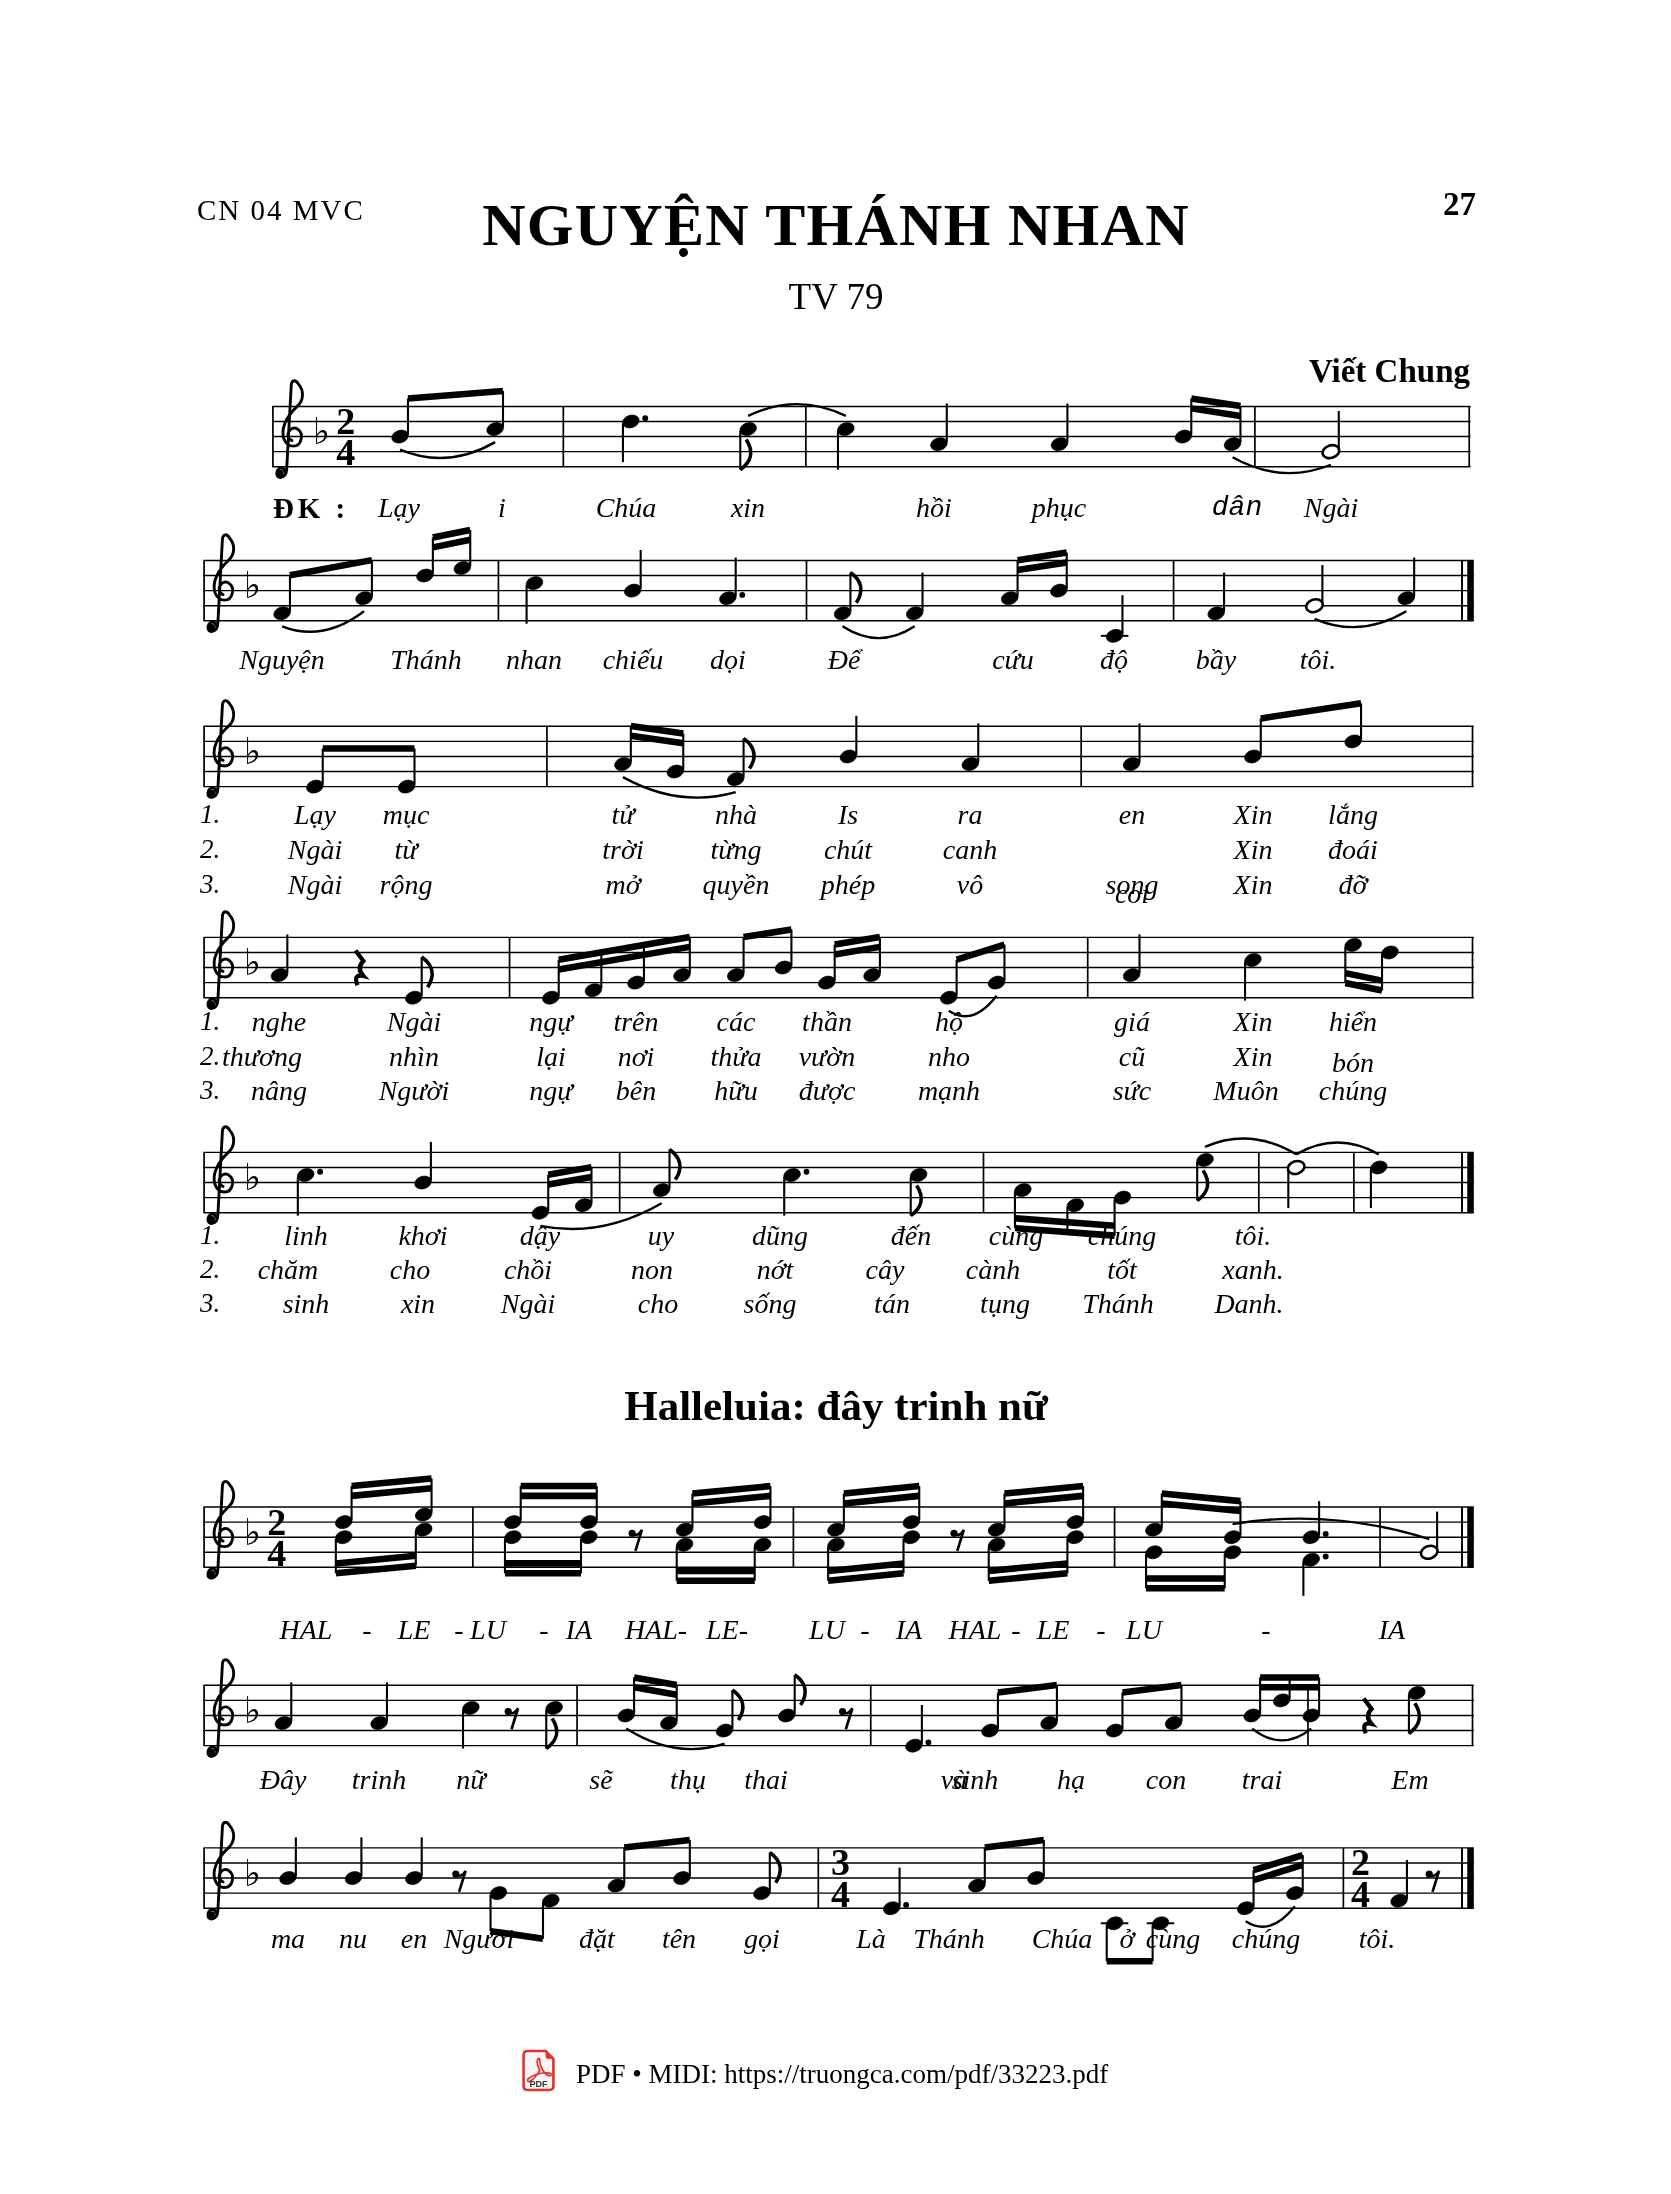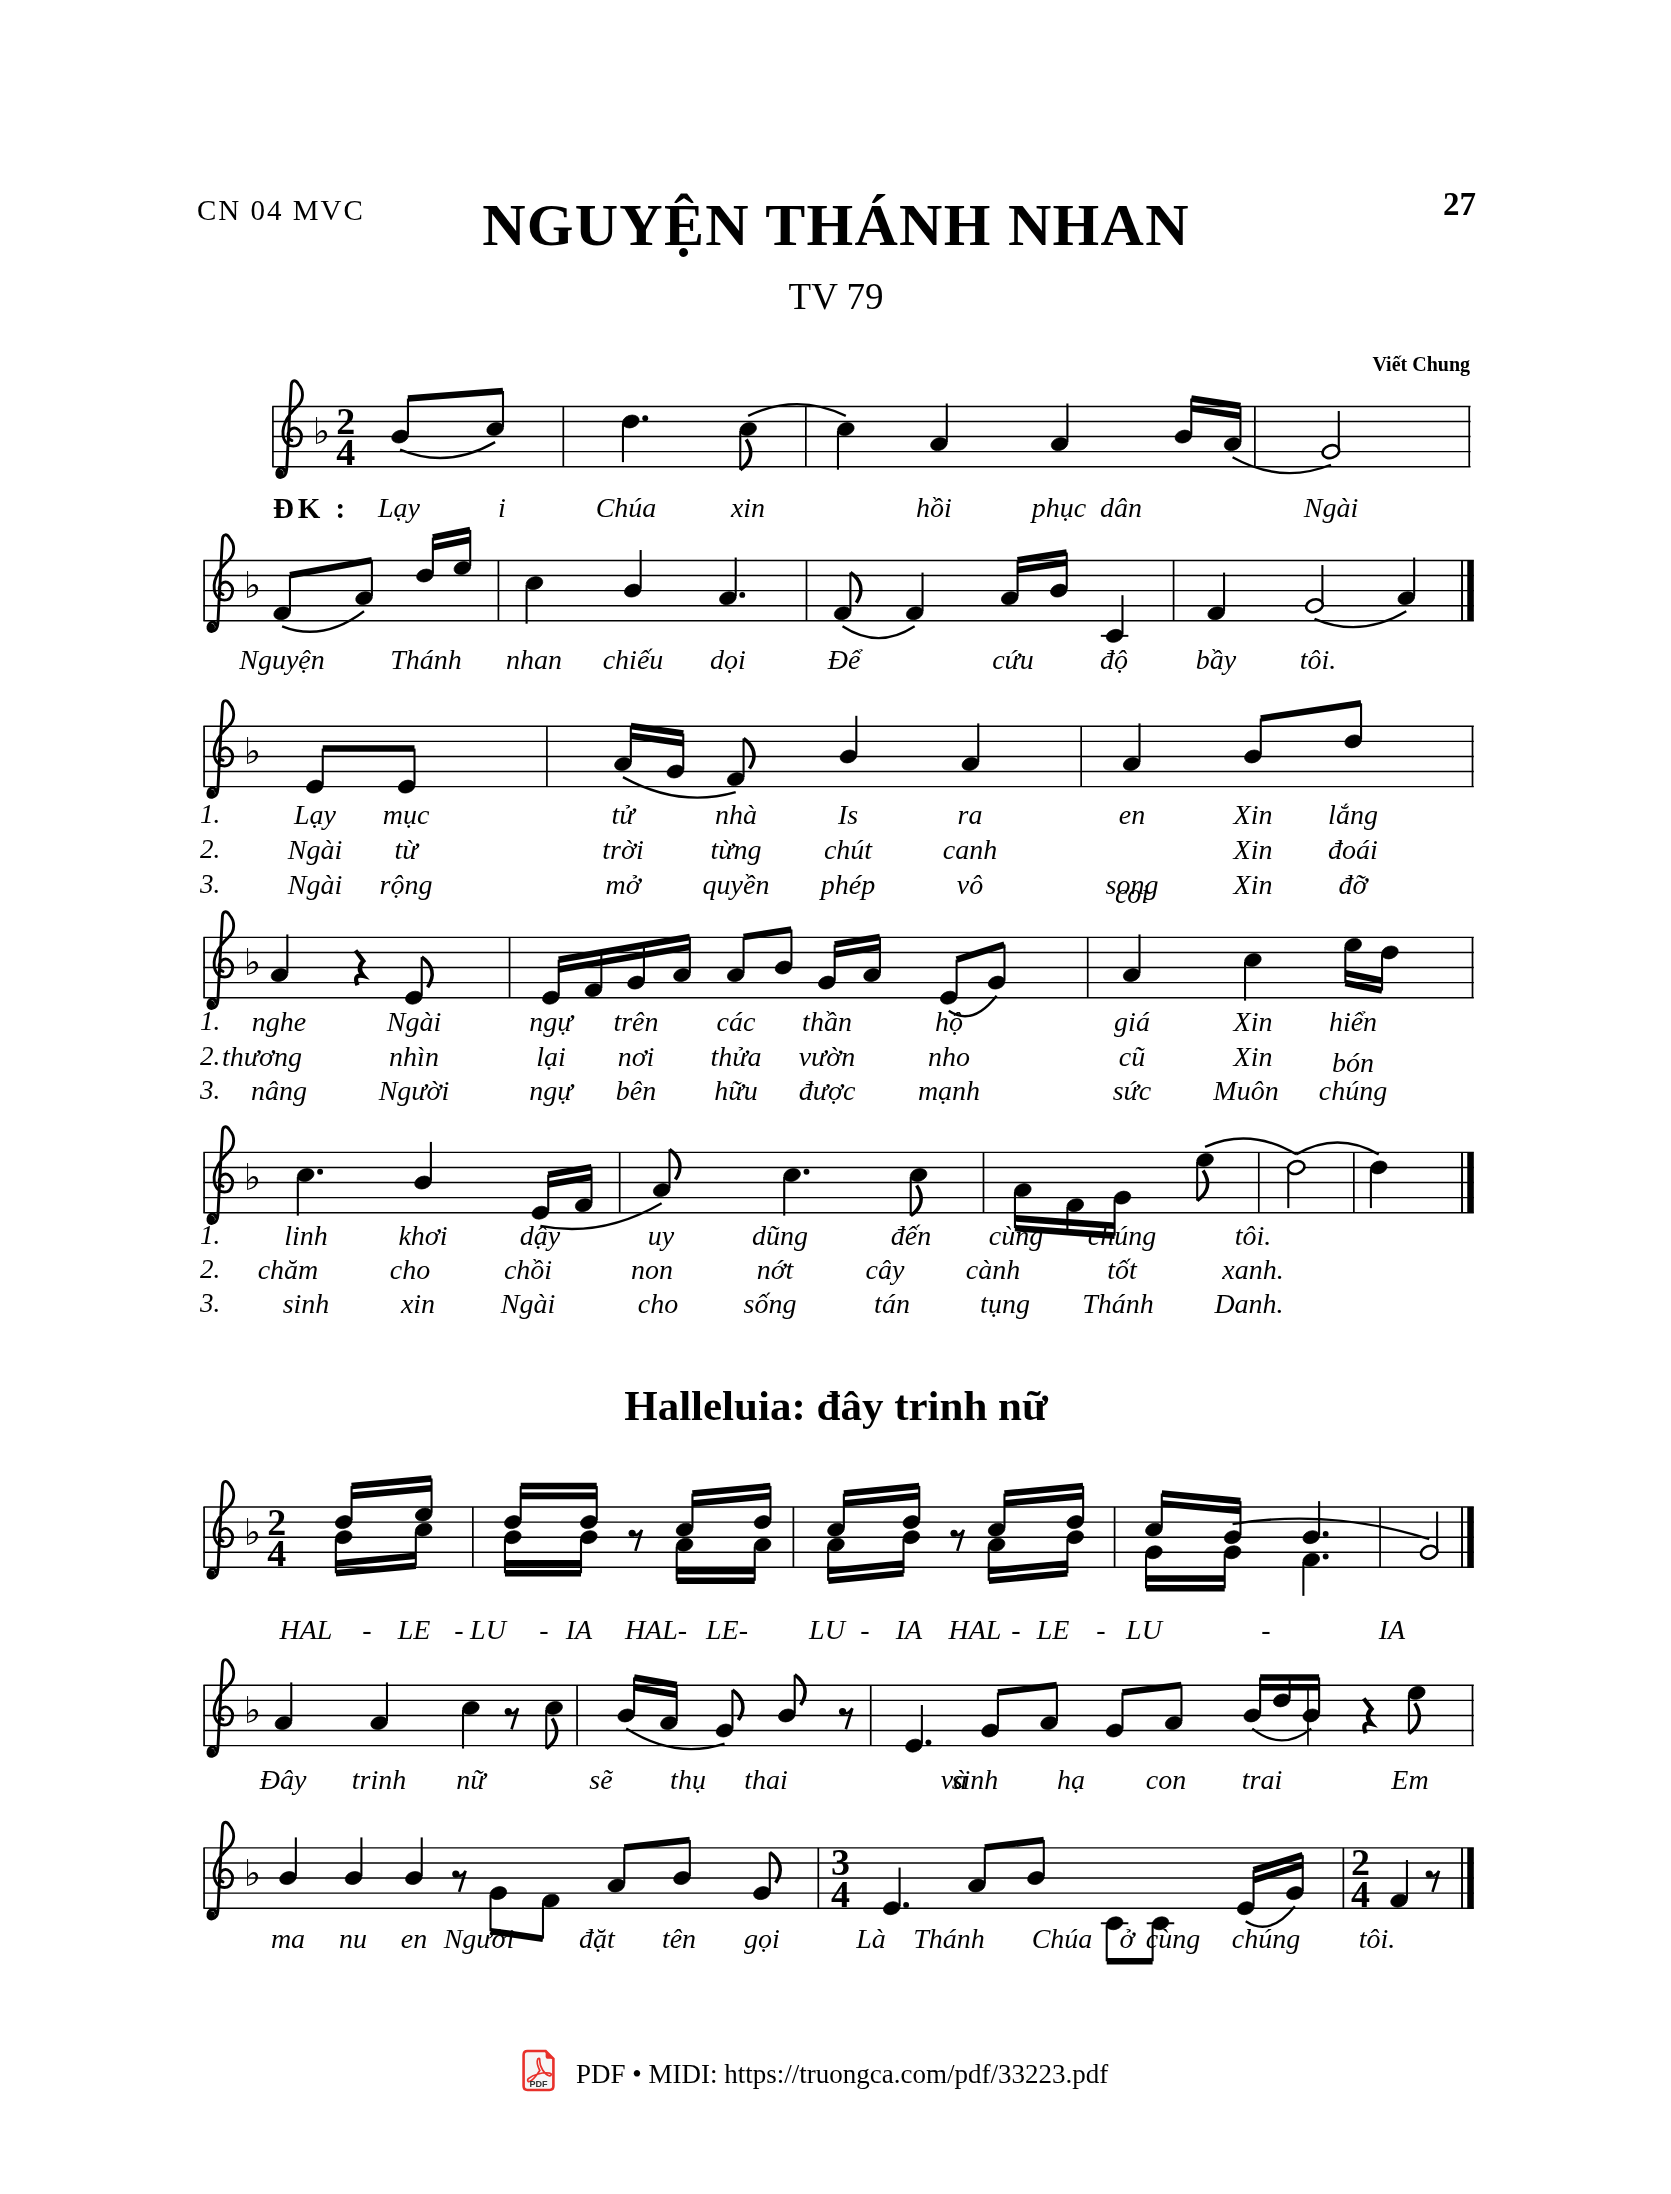--- a/index.html
+++ b/index.html
@@ -3,21 +3,21 @@
 <meta charset="utf-8">
 <style>
   html,body{margin:0;padding:0;background:#888;}
   .page{position:relative;width:1672px;height:2194px;background:#ffffff;
         font-family:"Liberation Serif",serif;color:#000;overflow:hidden;}
   .abs{position:absolute;}
   #header-left{left:197px;top:194px;font-size:29px;letter-spacing:2px;}
   #page-num{left:1410px;top:186px;width:66px;text-align:right;font-size:33px;font-weight:bold;}
   #title{left:0;top:191px;width:1672px;text-align:center;font-size:60px;font-weight:bold;letter-spacing:1.3px;}
   #subtitle{left:0;top:275px;width:1672px;text-align:center;font-size:37px;}
-  #composer{left:983px;top:353px;width:487px;text-align:right;font-size:20px;font-weight:bold;}
+  #composer{left:983px;top:353px;width:487px;text-align:right;font-size:33px;font-weight:bold;}
   #section2-title{left:0;top:1381px;width:1672px;text-align:center;font-size:43px;font-weight:bold;}
   .lyr{position:absolute;transform:translateX(-50%);font-style:italic;font-size:28px;white-space:nowrap;}
   .pfx{position:absolute;transform:translateX(-50%);font-style:italic;font-size:27px;white-space:nowrap;}
   .pfx.b{font-style:normal;font-weight:bold;letter-spacing:3.9px;font-size:29px;}
   #score{position:absolute;left:0;top:0;}
   #footer{position:absolute;left:521px;top:2044px;height:52px;}
   #footer-text{position:absolute;left:576px;top:2059px;font-size:27px;white-space:nowrap;}
   #footer-text a{color:#000;text-decoration:none;}
   #pdf-icon{position:absolute;left:0;top:3.9px;}
 </style>
@@ -511,21 +511,21 @@
     </svg>
 
   <div id="lyrics-layer">
       <span class="pfx b" style="left: 311px; top: 492px;">ĐK :</span>
       <span class="lyr" style="left: 399px; top: 492px;">Lạy</span>
       <span class="lyr" style="left: 502px; top: 492px;">i</span>
       <span class="lyr" style="left: 626px; top: 492px;">Chúa</span>
       <span class="lyr" style="left: 748px; top: 492px;">xin</span>
       <span class="lyr" style="left: 934px; top: 492px;">hồi</span>
       <span class="lyr" style="left: 1059px; top: 492px;">phục</span>
-      <span class="lyr" style="left: 1121px; top: 492px;">dân</span>
+      <span class="lyr" style="left: 1237px; top: 492px; font-family: Liberation Mono, monospace;">dân</span>
       <span class="lyr" style="left: 1331px; top: 492px;">Ngài</span>
       <span class="lyr" style="left: 282px; top: 644px;">Nguyện</span>
       <span class="lyr" style="left: 426px; top: 644px;">Thánh</span>
       <span class="lyr" style="left: 534px; top: 644px;">nhan</span>
       <span class="lyr" style="left: 633px; top: 644px;">chiếu</span>
       <span class="lyr" style="left: 728px; top: 644px;">dọi</span>
       <span class="lyr" style="left: 844px; top: 644px;">Để</span>
       <span class="lyr" style="left: 1013px; top: 644px;">cứu</span>
       <span class="lyr" style="left: 1114px; top: 644px;">độ</span>
       <span class="lyr" style="left: 1216px; top: 644px;">bầy</span>

